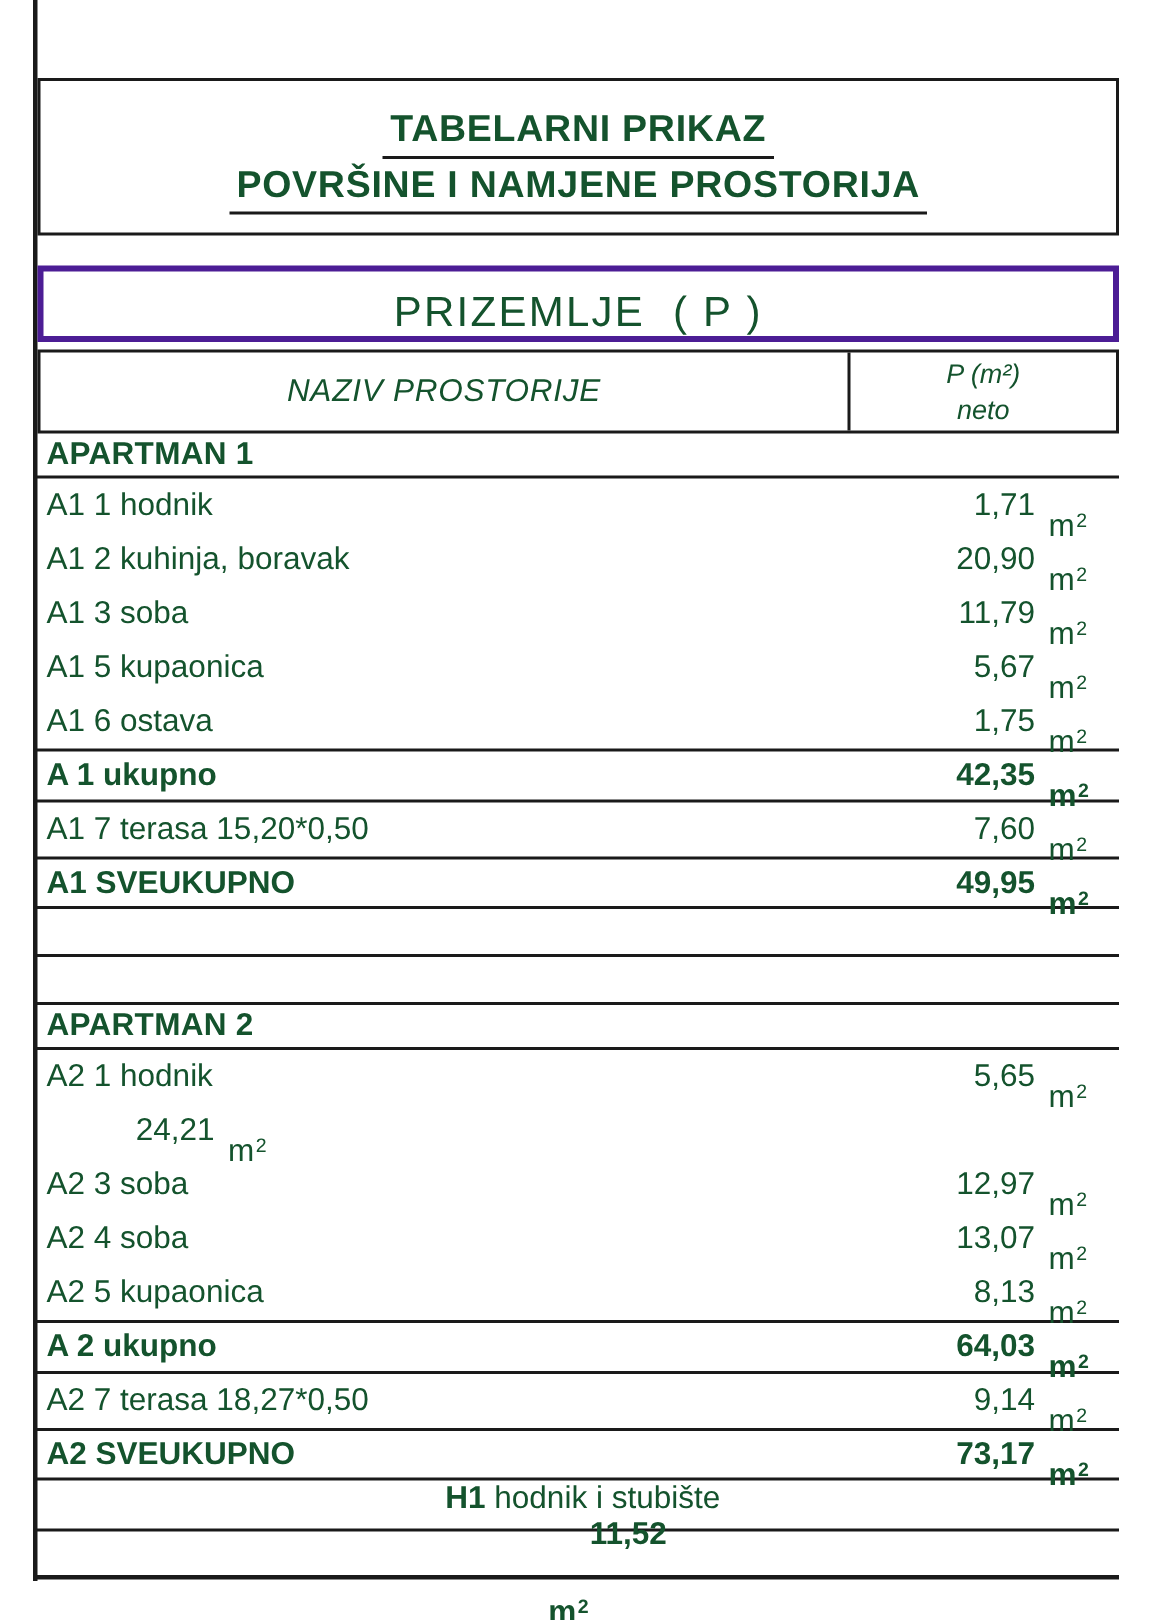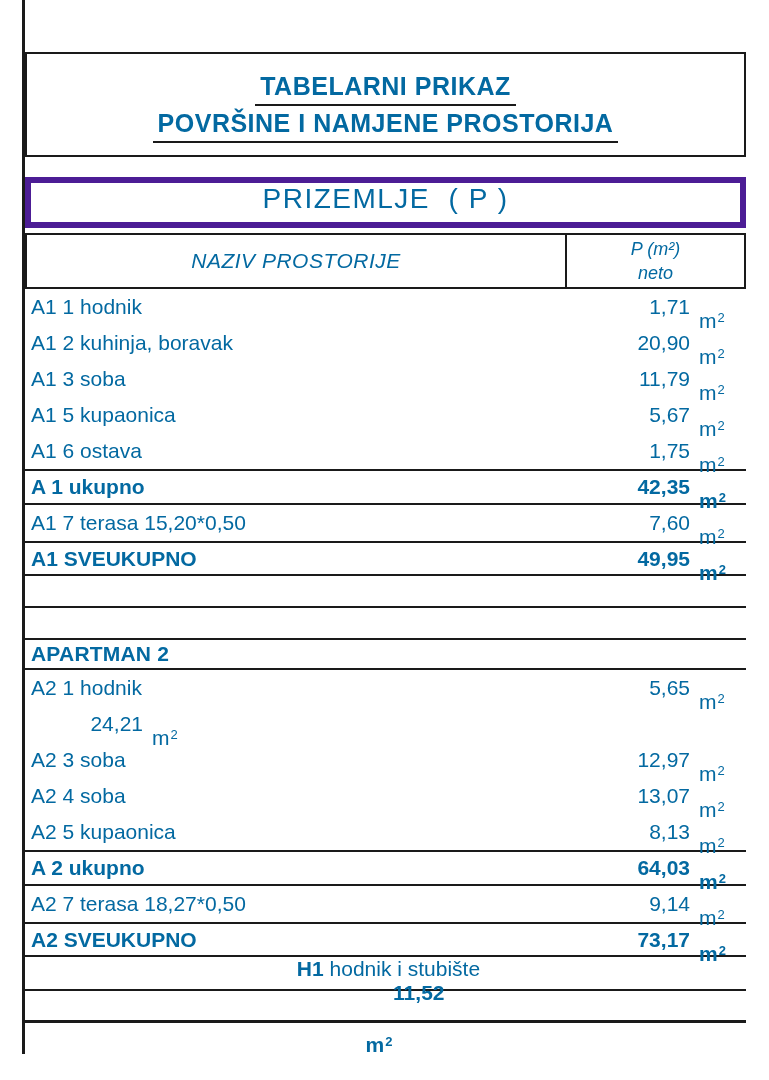--- a/index.html
+++ b/index.html
@@ -1,36 +1,36 @@
 <!DOCTYPE html>
 <html><head>
 <meta charset="utf-8">
 <style>
   html,body{margin:0;padding:0;background:#ffffff;}
   .page{
     position:relative;width:769px;height:1080px;background:#ffffff;
-    font-family:"Liberation Sans","DejaVu Sans",sans-serif;color:#0369a1;
+    font-family:"Liberation Sans","DejaVu Sans",sans-serif;color:#14532d;
     overflow:hidden;
   }
   .frame-line{position:absolute;left:22px;top:0;width:2.5px;height:1054px;background:#1a1a1a;}
 
   .title-box{
     position:absolute;left:25px;top:52px;width:721px;height:105px;
     border:2px solid #1a1a1a;box-sizing:border-box;
     display:flex;flex-direction:column;align-items:center;justify-content:center;gap:8px;
   }
   .title-line span{
     font-size:25px;font-weight:bold;letter-spacing:.5px;
     border-bottom:2.5px solid #1a1a1a;padding:0 5px 4px 5px;white-space:pre;
   }
 
   .floor-box{
     position:absolute;left:25px;top:177px;width:721px;height:51px;
-    border:6px solid #4c1d95;box-sizing:border-box;
-    display:flex;align-items:flex-start;justify-content:center;
+    border:4px solid #4c1d95;box-sizing:border-box;
+    display:flex;align-items:flex-end;justify-content:center;
   }
   .floor-box span{font-size:28px;letter-spacing:1.5px;white-space:pre;}
 
   .header-box{
     position:absolute;left:25px;top:233px;width:721px;height:56px;
     border:2px solid #1a1a1a;box-sizing:border-box;display:flex;
   }
   .hcell-left{
     width:540px;box-sizing:border-box;border-right:2px solid #1a1a1a;
     display:flex;align-items:center;justify-content:center;
@@ -85,20 +85,25 @@
     <div class="hcell-left">
       <span>NAZIV PROSTORIJE</span>
     </div>
     <div class="hcell-right">
       <span>P (m²)</span>
       <span>neto</span>
     </div>
   </div>
 
   <div class="rows">
+      <div class="row r-section">
+        <div class="lab">APARTMAN 1</div>
+        <div class="val-num"></div>
+        <div class="val-unit"></div>
+      </div>
       <div class="row r-item">
         <div class="lab">A1 1 hodnik</div>
         <div class="val-num">1,71</div>
         <div class="val-unit"><span>m</span><span class="sup">2</span></div>
       </div>
       <div class="row r-item">
         <div class="lab">A1 2 kuhinja, boravak</div>
         <div class="val-num">20,90</div>
         <div class="val-unit"><span>m</span><span class="sup">2</span></div>
       </div>

